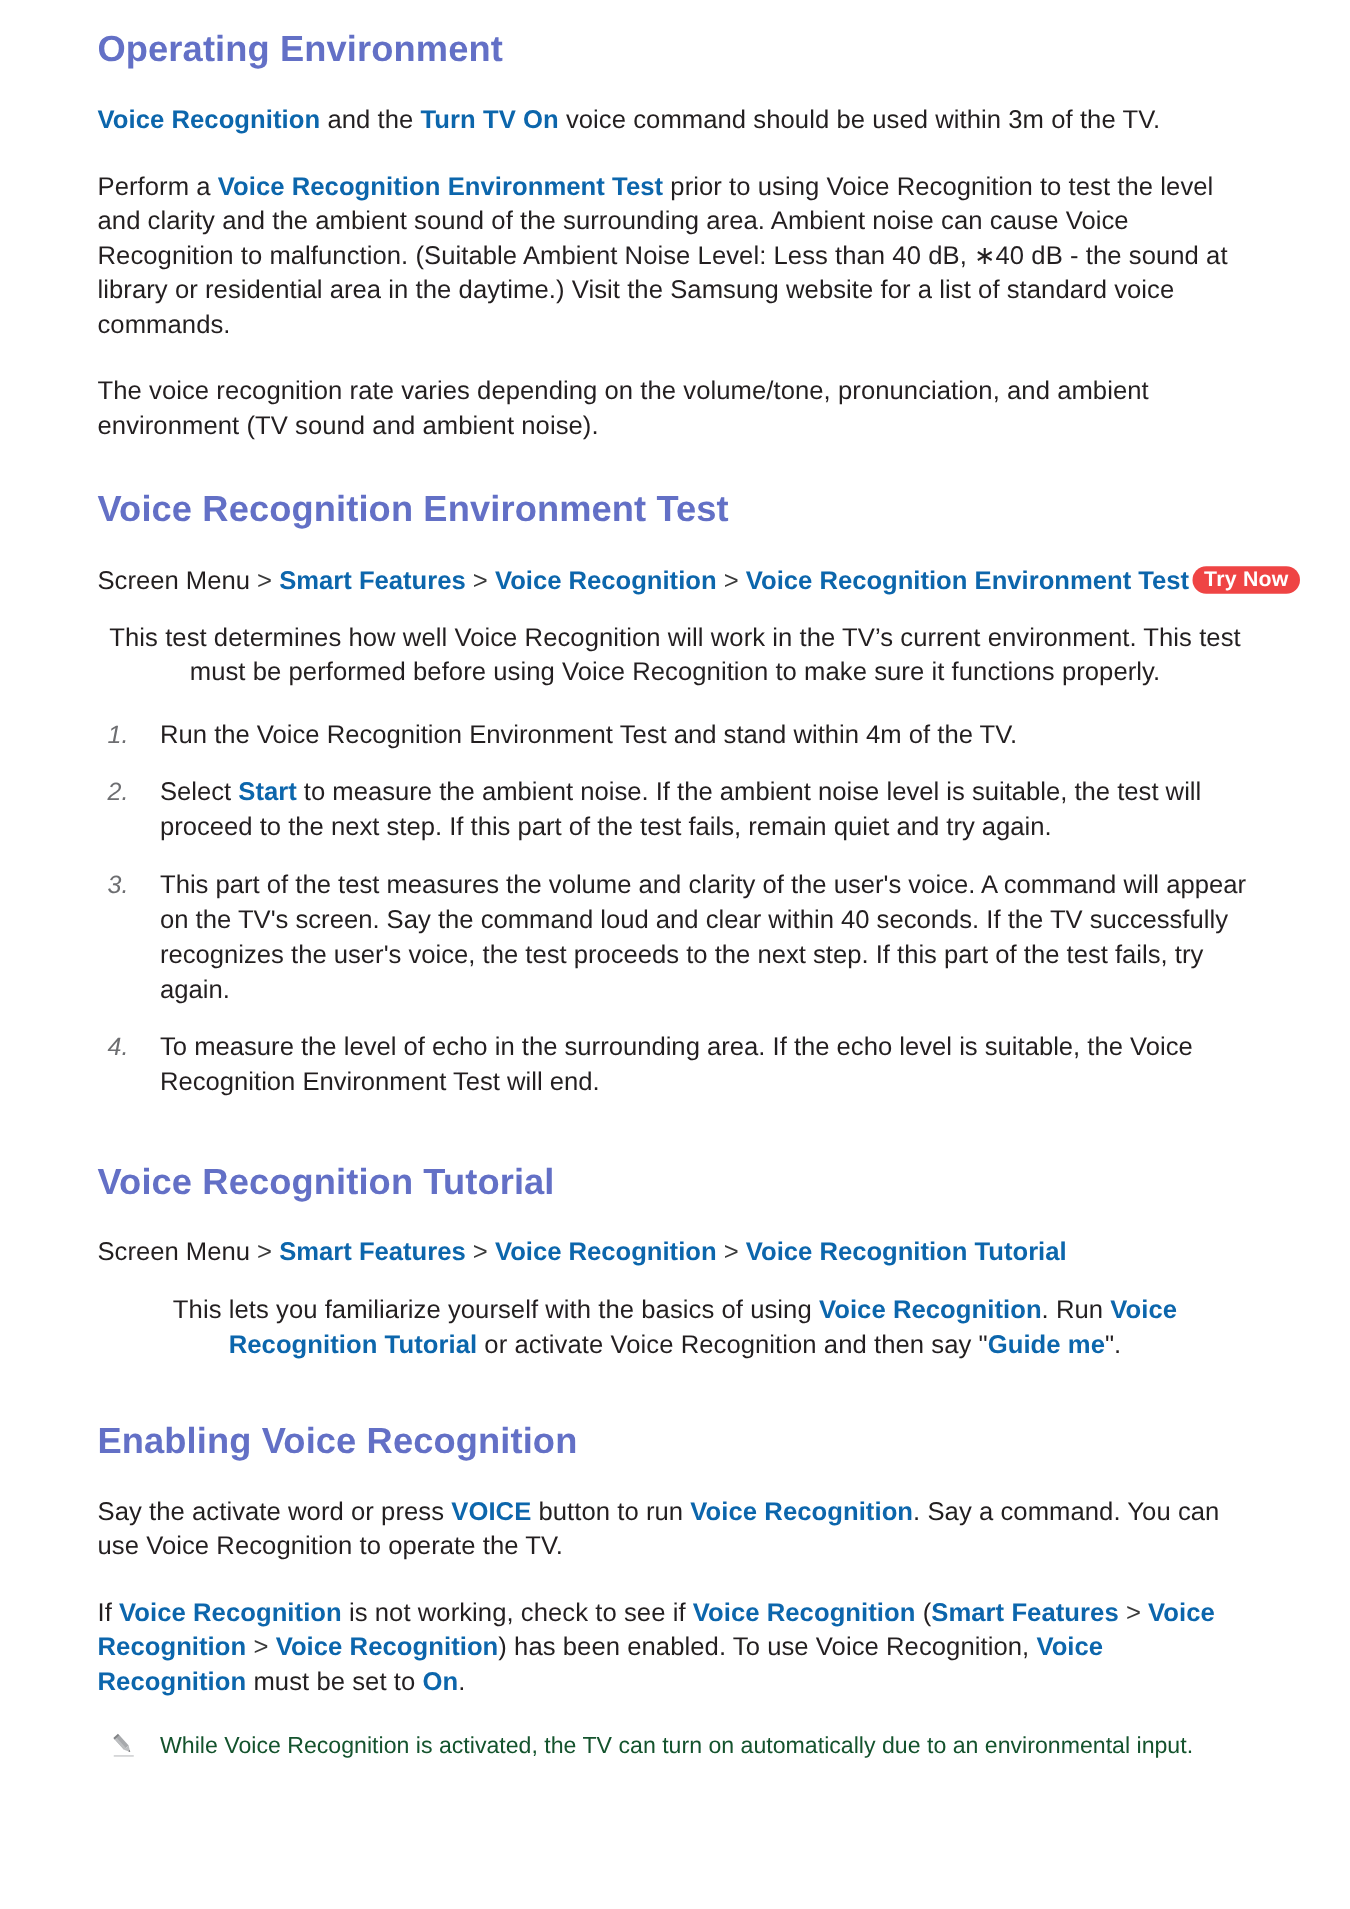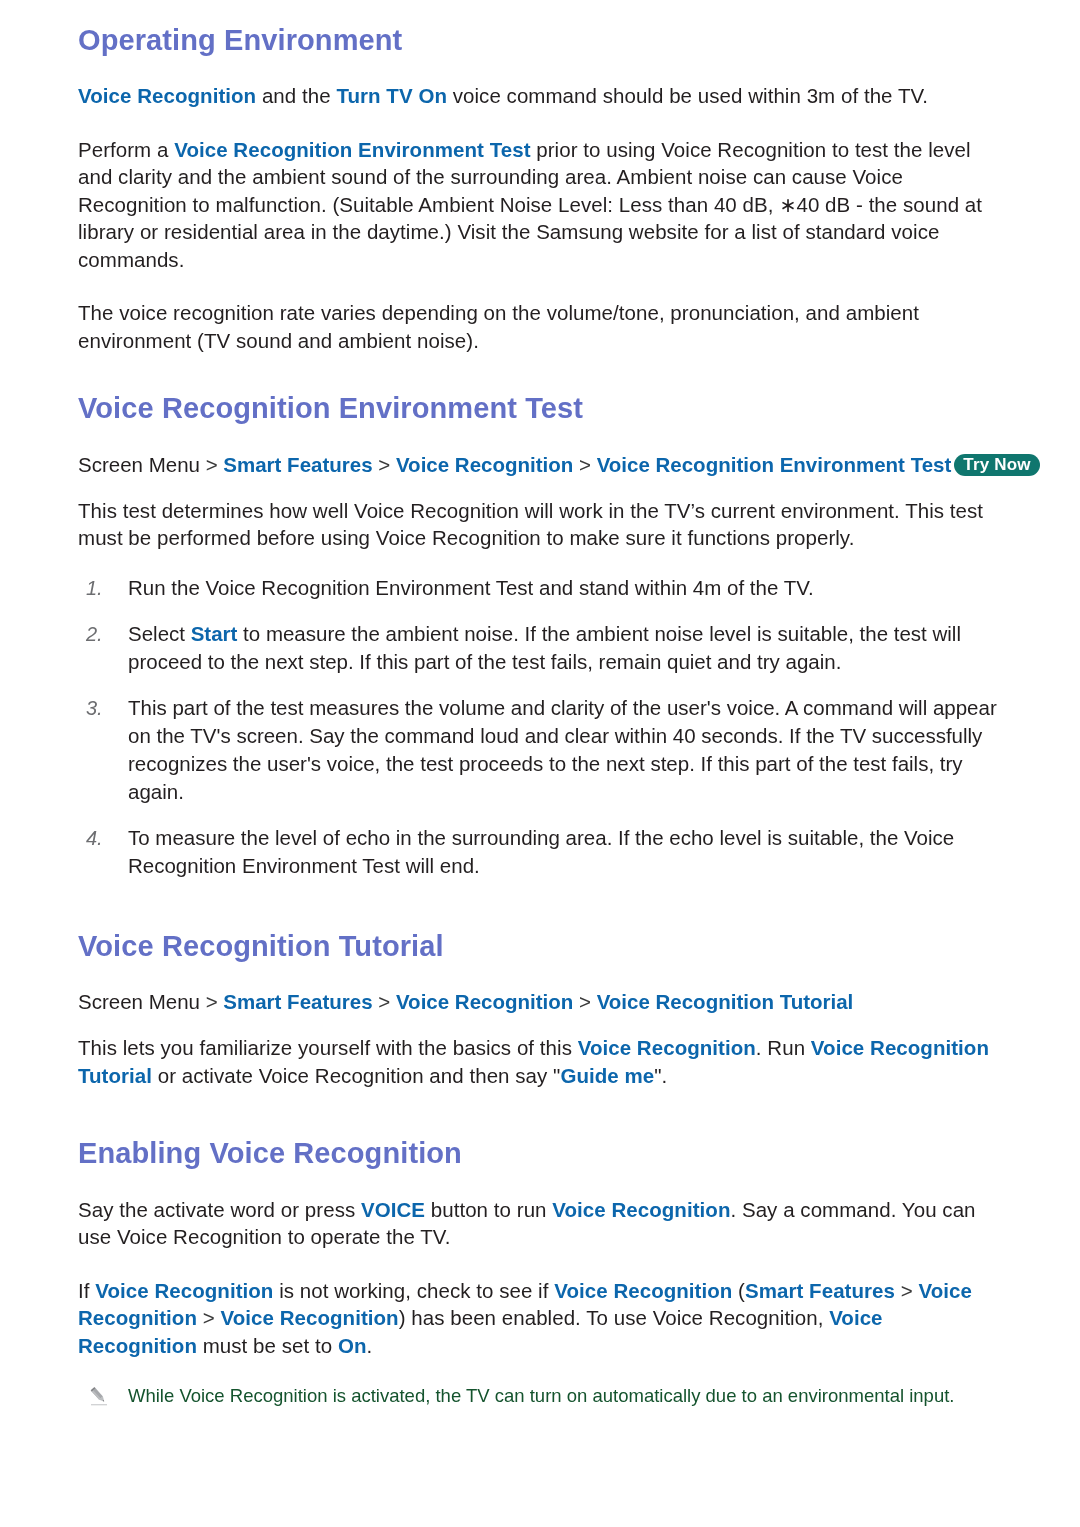--- a/index.html
+++ b/index.html
@@ -31,39 +31,39 @@
     line-height: 1.12;
   }
   .para {
     font-size: 20.5px;
     line-height: 27.5px;
     margin: 0;
     color: #231f20;
     letter-spacing: 0.05px;
   }
   .blk { margin-top: 26px; }
-  .blk-sm { margin-top: 18px; }
+  .blk-sm { margin-top: 18px; text-align: center; }
   b.hl {
     color: #0c66ac;
     font-weight: bold;
   }
   span.sep {
     color: #3b3b3b;
     font-weight: normal;
   }
   .breadcrumb {
     font-size: 20.5px;
     line-height: 28px;
     color: #231f20;
     margin: 0;
     white-space: nowrap;
   }
   .trynow {
     display: inline-block;
-    background: #0f766e;
+    background: #ef4444;
     color: #ffffff;
     font-size: 17px;
     font-weight: bold;
     border-radius: 11px;
     padding: 2px 9px 3px 9px;
     line-height: 17px;
     vertical-align: 2px;
     margin-left: 3px;
     letter-spacing: 0.2px;
   }
@@ -143,21 +143,21 @@
     </ol>
 
   <div style="height:50px"></div>
   <h2 class="section-title">Voice Recognition Tutorial</h2>
 
   <div class="blk">
     <p class="breadcrumb"><span>Screen Menu</span><span class="sep"> &gt; </span><b class="hl">Smart Features</b><span class="sep"> &gt; </span><b class="hl">Voice Recognition</b><span class="sep"> &gt; </span><b class="hl">Voice Recognition Tutorial</b></p>
   </div>
 
   <div class="blk-sm">
-    <p class="para"><span>This lets you familiarize yourself with the basics of this </span><b class="hl">Voice Recognition</b><span>. Run </span><b class="hl">Voice Recognition Tutorial</b><span> or activate Voice Recognition and then say "</span><b class="hl">Guide me</b><span>".</span></p>
+    <p class="para"><span>This lets you familiarize yourself with the basics of using </span><b class="hl">Voice Recognition</b><span>. Run </span><b class="hl">Voice Recognition Tutorial</b><span> or activate Voice Recognition and then say "</span><b class="hl">Guide me</b><span>".</span></p>
   </div>
 
   <div style="height:48px"></div>
   <h2 class="section-title">Enabling Voice Recognition</h2>
 
   <div class="blk">
     <p class="para"><span>Say the activate word or press </span><b class="hl">VOICE</b><span> button to run </span><b class="hl">Voice Recognition</b><span>. Say a command. You can use Voice Recognition to operate the TV.</span></p>
   </div>
   <div class="blk">
     <p class="para"><span>If </span><b class="hl">Voice Recognition</b><span> is not working, check to see if </span><b class="hl">Voice Recognition</b><span> (</span><b class="hl">Smart Features</b><span class="sep"> &gt; </span><b class="hl">Voice Recognition</b><span class="sep"> &gt; </span><b class="hl">Voice Recognition</b><span>) has been enabled. To use Voice Recognition, </span><b class="hl">Voice Recognition</b><span> must be set to </span><b class="hl">On</b><span>.</span></p>

